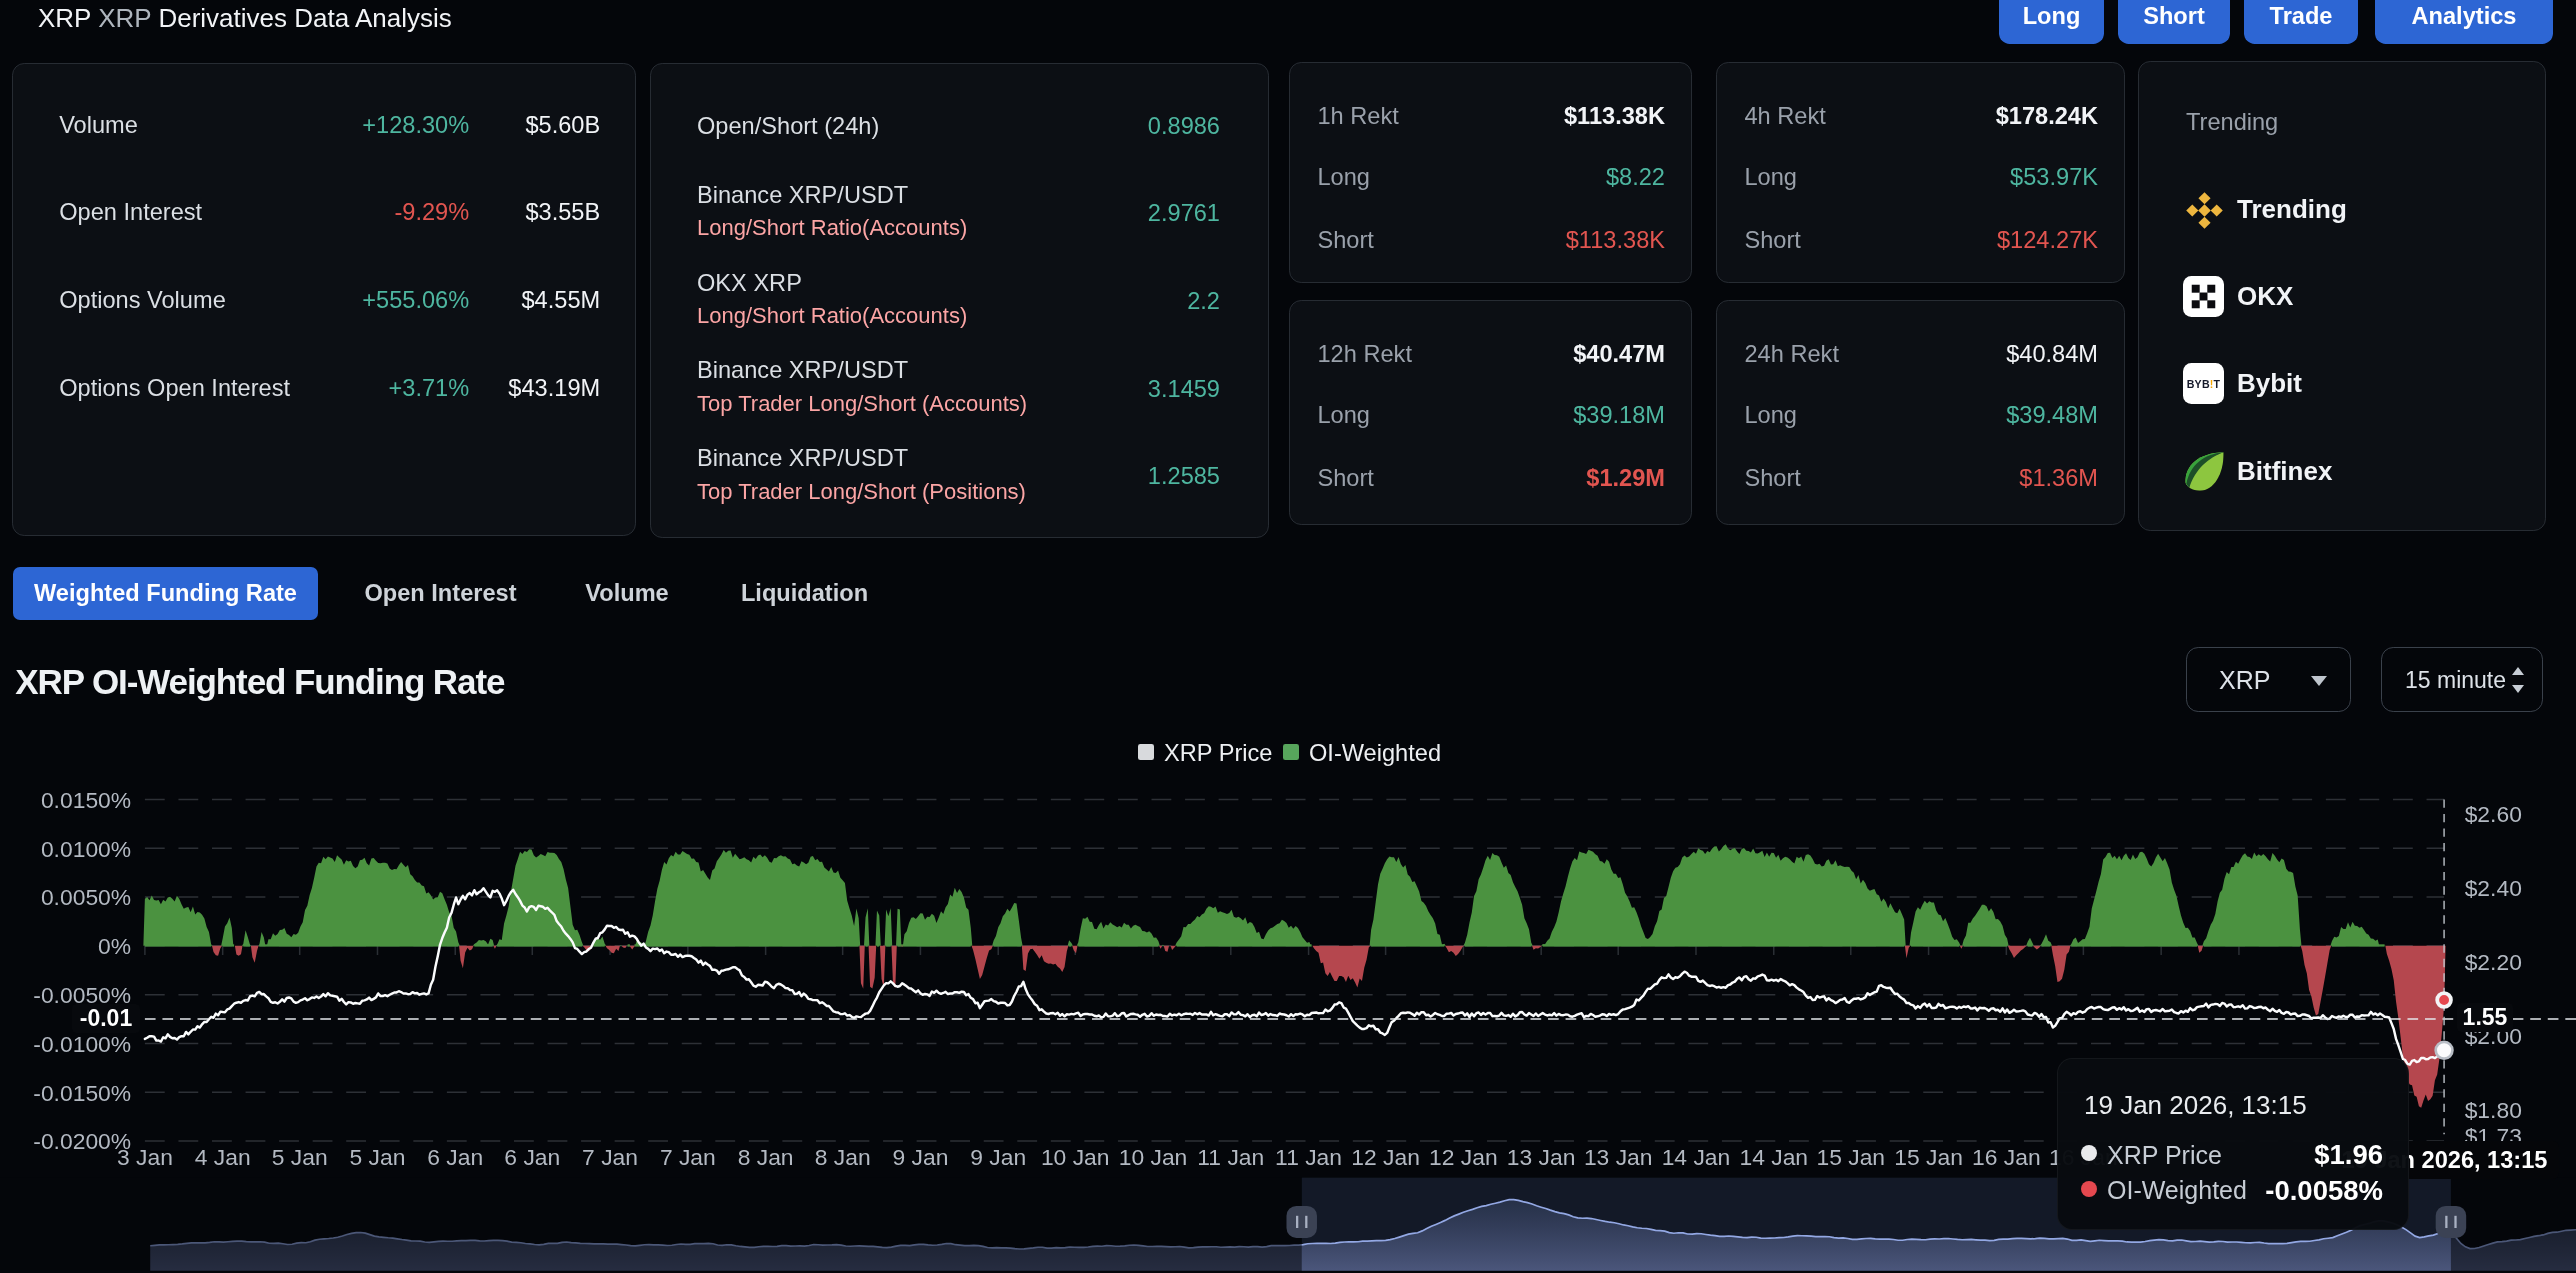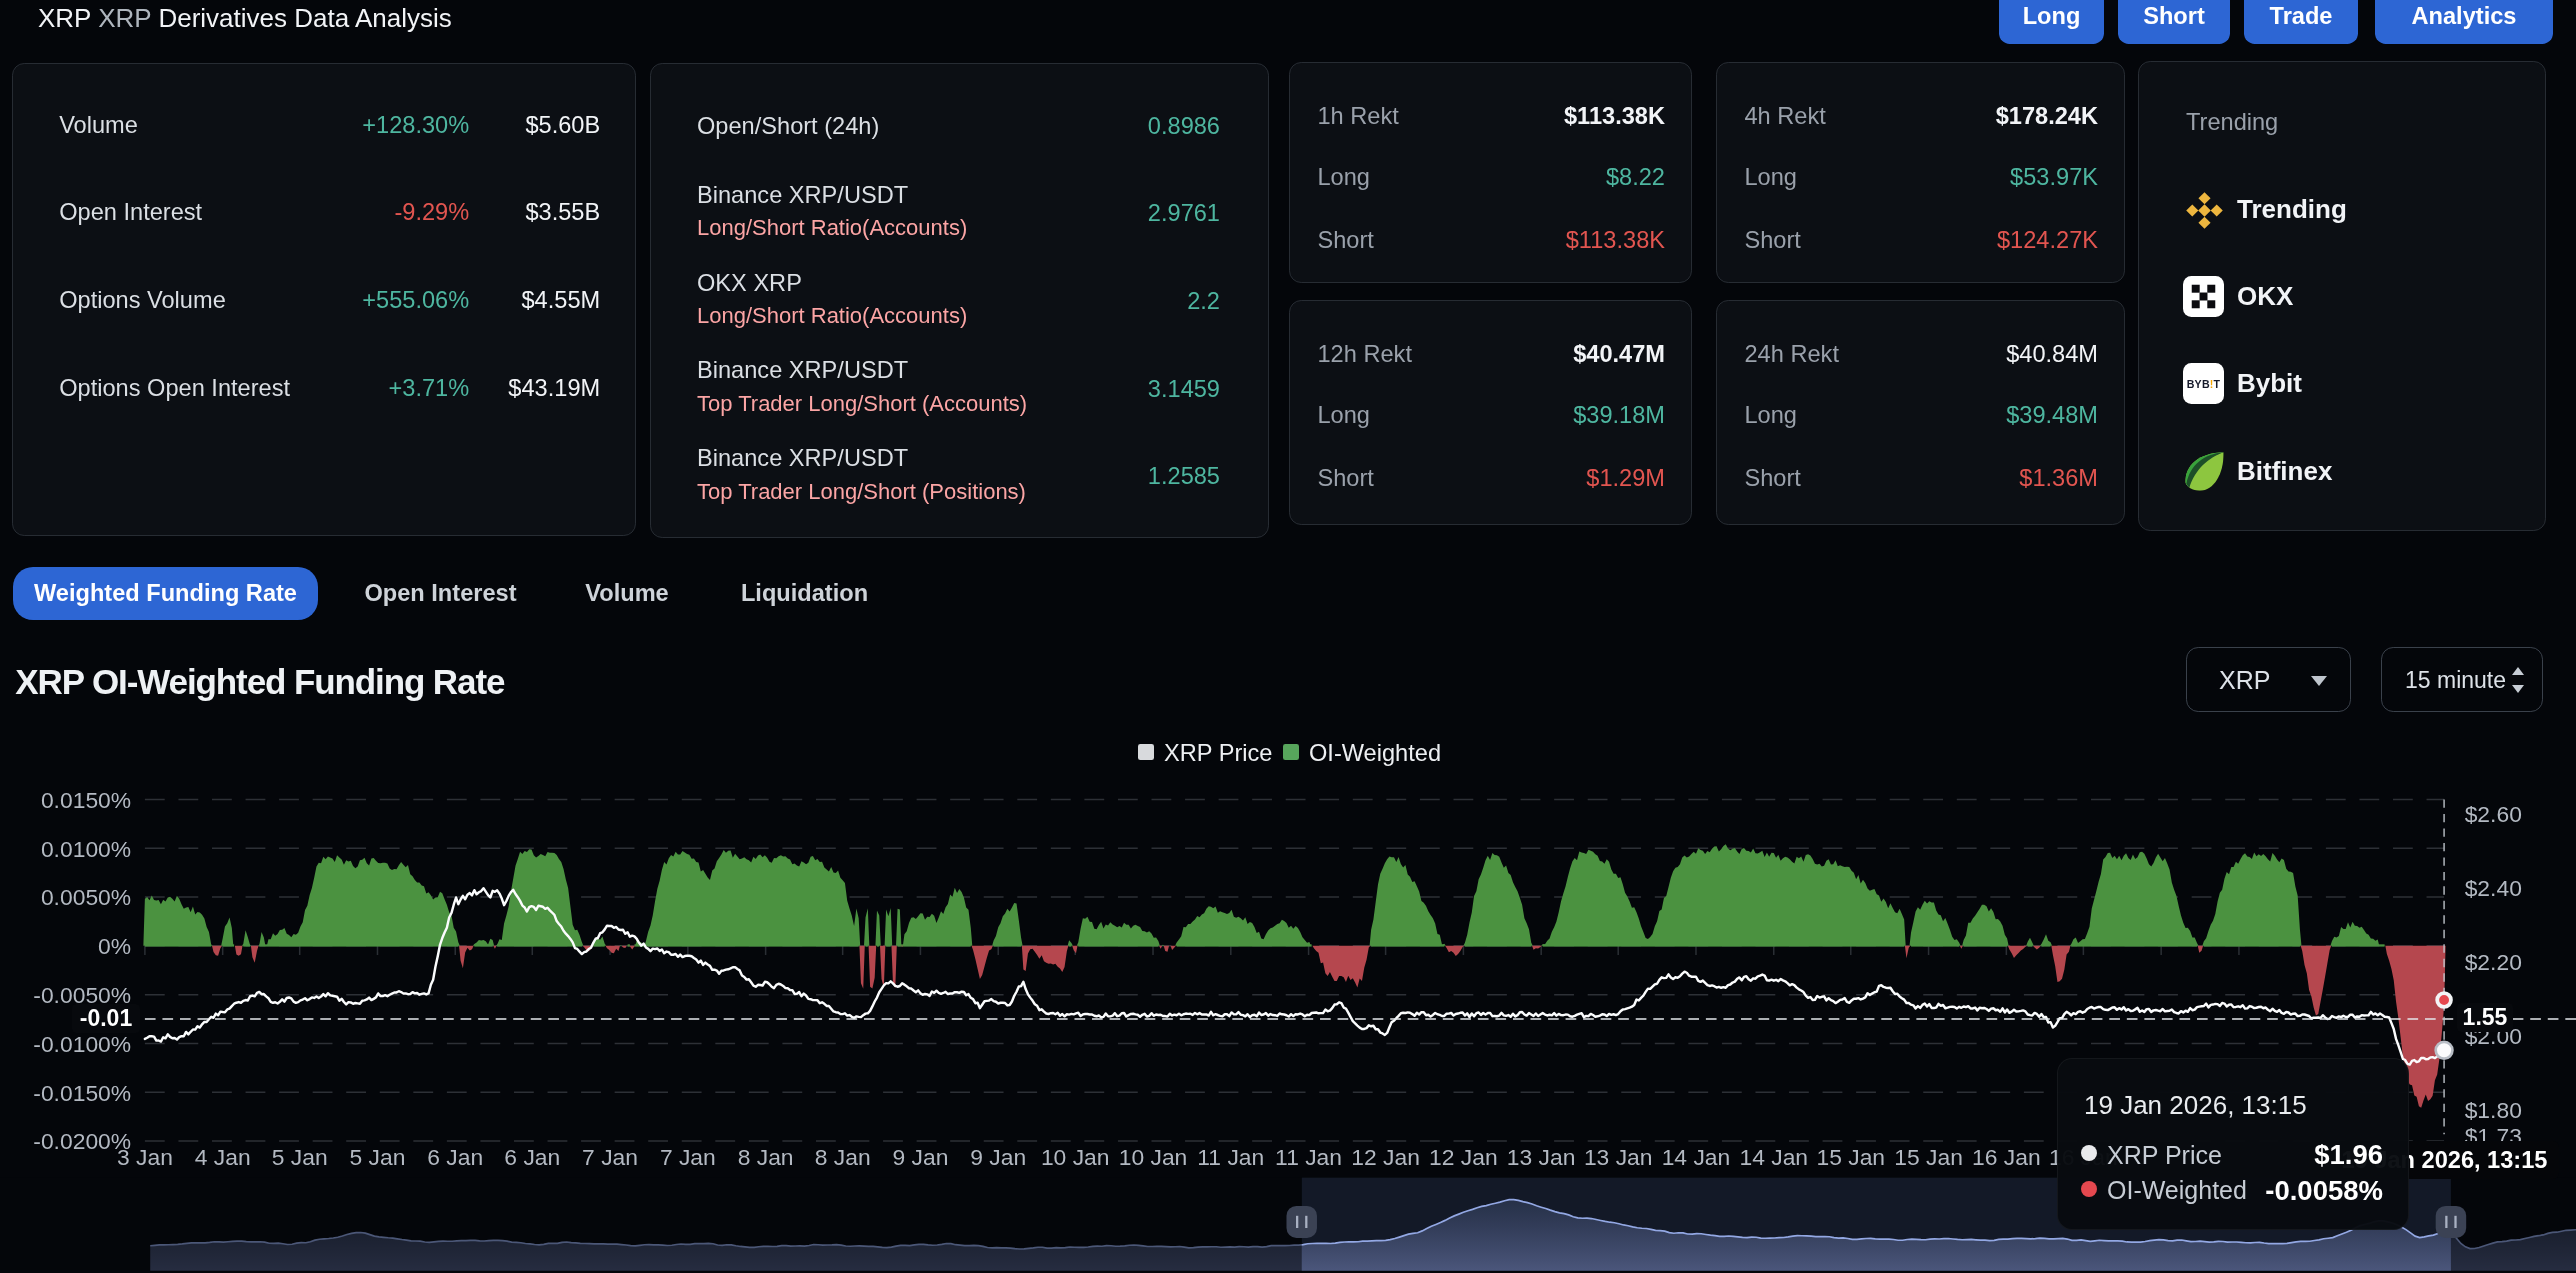--- a/index.html
+++ b/index.html
@@ -67,21 +67,21 @@
     <div class="abs grn r" style="right:26px;top:99px;width:229px;height:30.5px;line-height:30.5px;font-size:23.6px;font-weight:normal">$53.97K</div>
     <div class="abs lab2" style="left:27.5px;top:162px;height:30.5px;line-height:30.5px">Short</div>
     <div class="abs red r" style="right:26px;top:162px;width:229px;height:30.5px;line-height:30.5px;font-size:23.6px;font-weight:normal">$124.27K</div>
   </div>
 <div class="card" style="left:1289px;top:300px;width:403px;height:225px">
     <div class="abs lab2" style="left:27.5px;top:38px;height:30.5px;line-height:30.5px">12h Rekt</div>
     <div class="abs wht r" style="right:26px;top:38px;width:229px;height:30.5px;line-height:30.5px;font-size:23.6px;font-weight:bold">$40.47M</div>
     <div class="abs lab2" style="left:27.5px;top:99px;height:30.5px;line-height:30.5px">Long</div>
     <div class="abs grn r" style="right:26px;top:99px;width:229px;height:30.5px;line-height:30.5px;font-size:23.6px;font-weight:normal">$39.18M</div>
     <div class="abs lab2" style="left:27.5px;top:162px;height:30.5px;line-height:30.5px">Short</div>
-    <div class="abs red r" style="right:26px;top:162px;width:229px;height:30.5px;line-height:30.5px;font-size:23.6px;font-weight:normal">$1.29M</div>
+    <div class="abs red r" style="right:26px;top:162px;width:229px;height:30.5px;line-height:30.5px;font-size:23.6px;font-weight:bold">$1.29M</div>
   </div>
 <div class="card" style="left:1716px;top:300px;width:409px;height:225px">
     <div class="abs lab2" style="left:27.5px;top:38px;height:30.5px;line-height:30.5px">24h Rekt</div>
     <div class="abs wht r" style="right:26px;top:38px;width:229px;height:30.5px;line-height:30.5px;font-size:23.6px;font-weight:normal">$40.84M</div>
     <div class="abs lab2" style="left:27.5px;top:99px;height:30.5px;line-height:30.5px">Long</div>
     <div class="abs grn r" style="right:26px;top:99px;width:229px;height:30.5px;line-height:30.5px;font-size:23.6px;font-weight:normal">$39.48M</div>
     <div class="abs lab2" style="left:27.5px;top:162px;height:30.5px;line-height:30.5px">Short</div>
     <div class="abs red r" style="right:26px;top:162px;width:229px;height:30.5px;line-height:30.5px;font-size:23.6px;font-weight:normal">$1.36M</div>
   </div>
 <div class="card" style="left:2138px;top:61px;width:408px;height:470px">
@@ -118,21 +118,21 @@
         </defs>
 <g clip-path="url(#bfx)">
 <rect x="0" y="0" width="56" height="56" fill="#8dc63f"></rect>
 <path d="M53 3 C36 8 16 20 7 48 L-2 56 L-2 0 L56 0 Z" fill="#38a33c"></path>
 <path d="M53 3 C34 10 16 24 8 50 L4.5 44 C9 20 27 5 53 3 Z" fill="#1d4f28"></path>
 </g>
       </svg></div>
     <div class="abs wht" style="left:98px;top:394px;font-size:26px;font-weight:bold">Bitfinex</div>
   </div>
 
-<div class="abs" style="left:13px;top:567px;width:305px;height:53px;background:#2d66d4;border-radius:20px;color:#fff;font-weight:bold;font-size:23.6px;display:flex;align-items:center;justify-content:center">Weighted Funding Rate</div>
+<div class="abs" style="left:13px;top:567px;width:305px;height:53px;background:#2d66d4;border-radius:7px;color:#fff;font-weight:bold;font-size:23.6px;display:flex;align-items:center;justify-content:center">Weighted Funding Rate</div>
 <div class="abs" style="left:364px;top:567px;width:153px;height:53px;color:#ced3d9;font-weight:bold;font-size:23.6px;display:flex;align-items:center;justify-content:center">Open Interest</div>
 <div class="abs" style="left:581px;top:567px;width:92px;height:53px;color:#ced3d9;font-weight:bold;font-size:23.6px;display:flex;align-items:center;justify-content:center">Volume</div>
 <div class="abs" style="left:734px;top:567px;width:141px;height:53px;color:#ced3d9;font-weight:bold;font-size:23.6px;display:flex;align-items:center;justify-content:center">Liquidation</div>
 
 <div class="abs" style="left:15.3px;top:662px;font-size:35px;font-weight:bold;letter-spacing:-1.1px;color:#eef1f4">XRP OI-Weighted Funding Rate</div>
 <div class="abs" style="left:2186px;top:647px;width:165px;height:65px;border:1.5px solid #3a414b;border-radius:12.2px">
   <div class="abs" style="left:32px;top:17.5px;font-size:25px;color:#dde2e8">XRP</div>
   <div class="abs" style="left:124px;top:28px;width:0;height:0;border-left:8.4px solid transparent;border-right:8.4px solid transparent;border-top:10.7px solid #bfc5cd"></div>
 </div>
 <div class="abs" style="left:2381px;top:647px;width:162px;height:65px;border:1.5px solid #3a414b;border-radius:12.2px">

